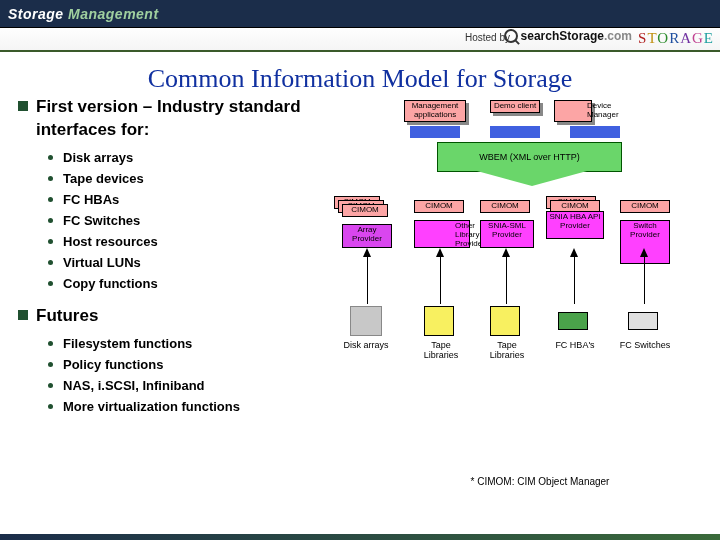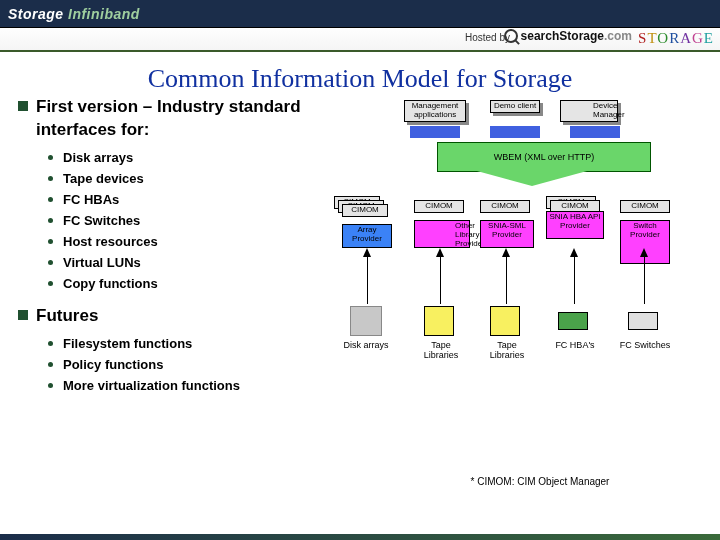--- a/index.html
+++ b/index.html
@@ -24,47 +24,47 @@
   .h1item { display:flex; align-items:flex-start; margin-bottom:2px; }
   .sqbul { width:10px; height:10px; background:#205030; margin-right:8px; flex-shrink:0; margin-top:5px;}
   .h1text { font-weight:bold; font-size:17px; line-height:1.35; }
   .sublist { margin-left: 30px; margin-top:8px; margin-bottom:14px;}
   .subitem { display:flex; align-items:center; margin-bottom:6px;}
   .dbul { width:5px; height:5px; border-radius:50%; background:#205030; margin-right:10px; flex-shrink:0;}
   .subtext { font-weight:bold; font-size:13px; }
 
   
   .diagram { position:absolute; left:362px; top:100px; width:350px; height:360px; font-size:8px; }
-  .dbox { position:absolute; border:1px solid #000; background:#e5e5e5; text-align:center; padding:1px 2px; line-height:1.1; }
+  .dbox { position:absolute; border:1px solid #000; background:#fca5a5; text-align:center; padding:1px 2px; line-height:1.1; }
   .shadow { box-shadow: 3px 3px 0 #888; }
-  .greenbox { background:#3b82f6; }
+  .greenbox { background:#d946ef; }
   .magbox  { background:#ff40ff; color:#000;}
   .yellowbox{ background:#f8f060; }
   .bluebar { position:absolute; background:#4060e0; }
   .grayshape{ position:absolute; background:#c8c8c8; border:1px solid #888;}
   .arrowup { position:absolute; width:0; height:0; border-left:4px solid transparent; border-right:4px solid transparent; border-bottom:9px solid #000; }
   .vline { position:absolute; width:1px; background:#000; }
 
   .bigarrow { position:absolute; left:55px; top:42px; width:225px; height:46px; }
-  .bigarrow-body { position:absolute; left:20px; top:0; width:214px; height:30px; background:#6ad66a; border:1px solid #050; display:flex; align-items:center; justify-content:center; font-size:9px; }
+  .bigarrow-body { position:absolute; left:20px; top:0; width:185px; height:30px; background:#6ad66a; border:1px solid #050; display:flex; align-items:center; justify-content:center; font-size:9px; }
   .bigarrow-tip { position:absolute; left:60px; top:29px; width:0; height:0; border-left:55px solid transparent; border-right:55px solid transparent; border-top:15px solid #6ad66a; }
 
   .label9 { font-size:9px; text-align:center; position:absolute; }
 
   .footnote { position:absolute; left:460px; top:476px; font-size:10px; text-align:center; width:160px; line-height:1.2;}
 
   .bbar { position:absolute; left:0; bottom:0; width:100%; height:6px; background:linear-gradient(90deg,#1b2d4a 0%, #3a6a3a 100%); }
 </style>
 </head>
 <body>
 
 <div class="topbar">
   <span class="topbar-label">
     <span>Storage</span>
-    <span class="mgmt">Infiniband</span>
+    <span class="mgmt">Management</span>
   </span>
 </div>
 
 <div class="subbar">
   <span class="hosted">Hosted by</span>
   <span class="searchlogo">
     <span class="mag"></span>
     <span>search</span>
       <span>Storage</span>
       <span class="dom">.com</span>
@@ -117,33 +117,37 @@
     <div class="subitem">
         <div class="dbul"></div>
         <div class="subtext">Filesystem functions</div>
       </div>
     <div class="subitem">
         <div class="dbul"></div>
         <div class="subtext">Policy functions</div>
       </div>
     <div class="subitem">
         <div class="dbul"></div>
+        <div class="subtext">NAS, i.SCSI, Infiniband</div>
+      </div>
+    <div class="subitem">
+        <div class="dbul"></div>
         <div class="subtext">More virtualization functions</div>
       </div>
   </div>
 </div>
 
 <div class="diagram">
 
   <div class="bluebar" style="left:48px; top:26px; width:50px; height:12px;"></div>
   <div class="bluebar" style="left:128px; top:26px; width:50px; height:12px;"></div>
   <div class="bluebar" style="left:208px; top:26px; width:50px; height:12px;"></div>
   <div class="dbox shadow" style="left:42px; top:0; width:62px;">Management applications</div>
   <div class="dbox shadow" style="left:128px; top:0; width:50px;">Demo client</div>
-  <div class="dbox shadow" style="left:198px; top:0; width:58px;padding-left:32px;">Device Manager</div>
+  <div class="dbox shadow" style="left:192px; top:0; width:38px;padding-left:32px;">Device Manager</div>
 
   <div class="bigarrow">
     <div class="bigarrow-body">WBEM (XML over HTTP)</div>
     <div class="bigarrow-tip"></div>
   </div>
 
   <div class="dbox" style="left:-28px; top:96px; width:46px;">CIMOM</div>
   <div class="dbox" style="left:-24px; top:100px; width:46px;">CIMOM</div>
   <div class="dbox" style="left:-20px; top:104px; width:46px;">CIMOM</div>
 

